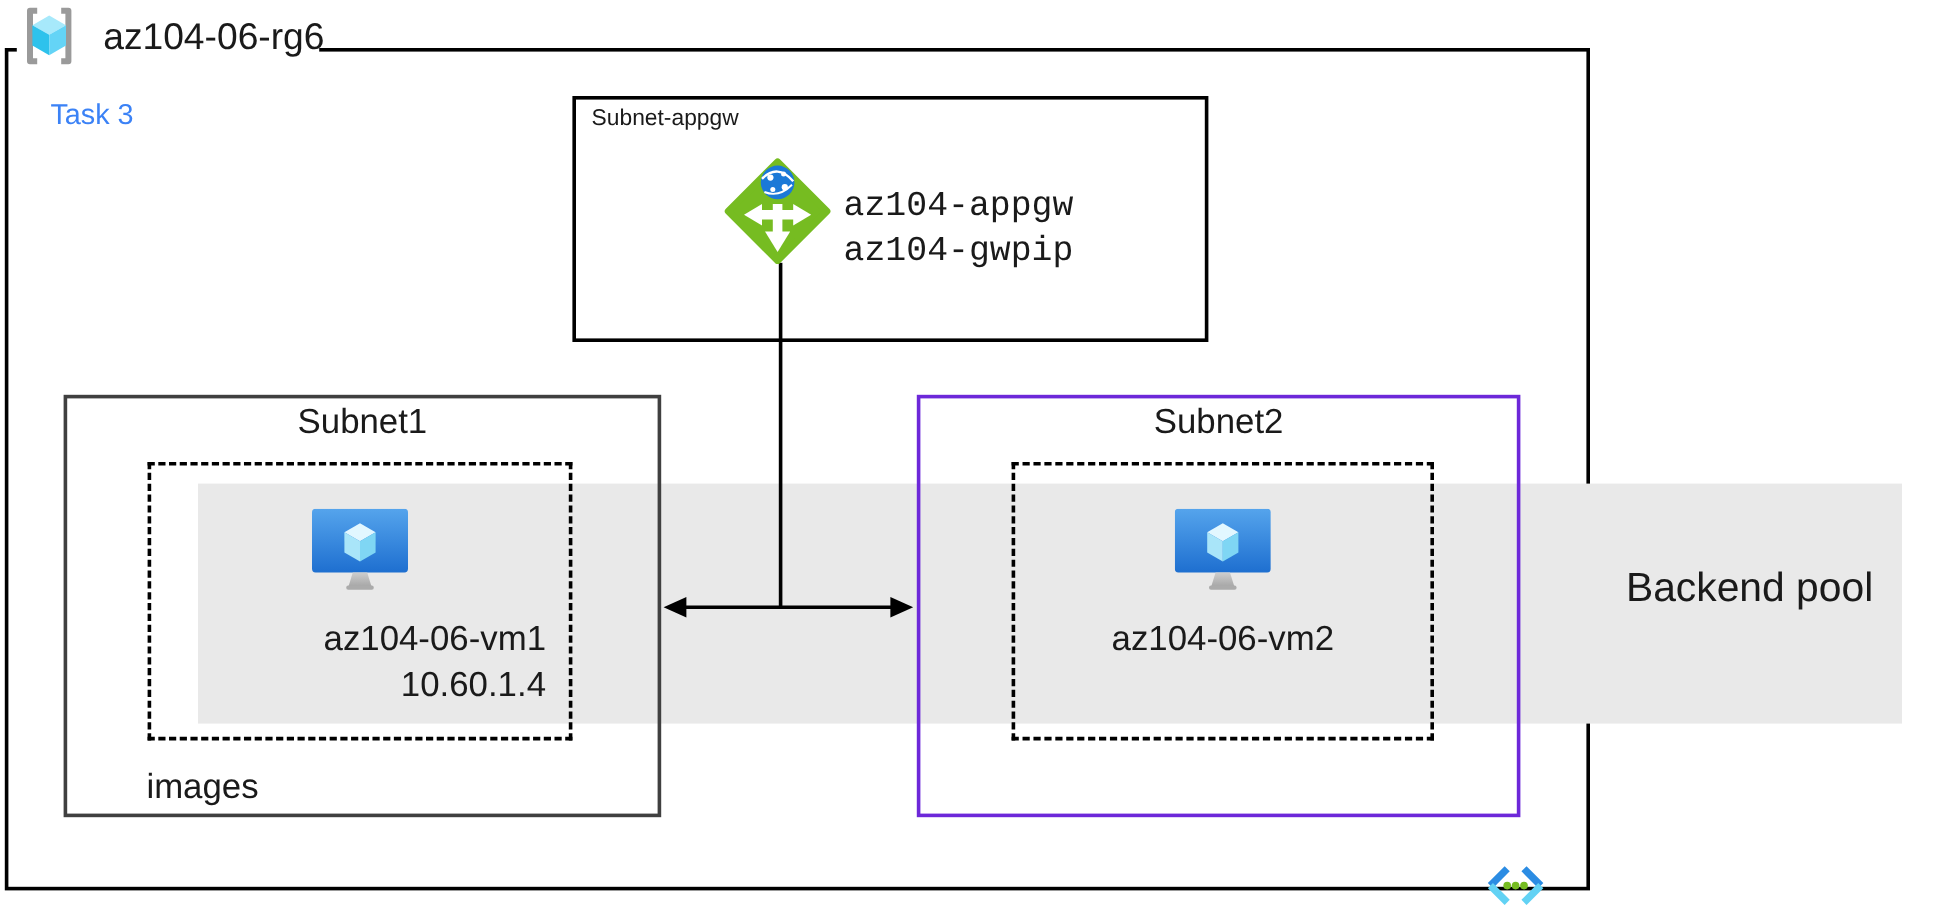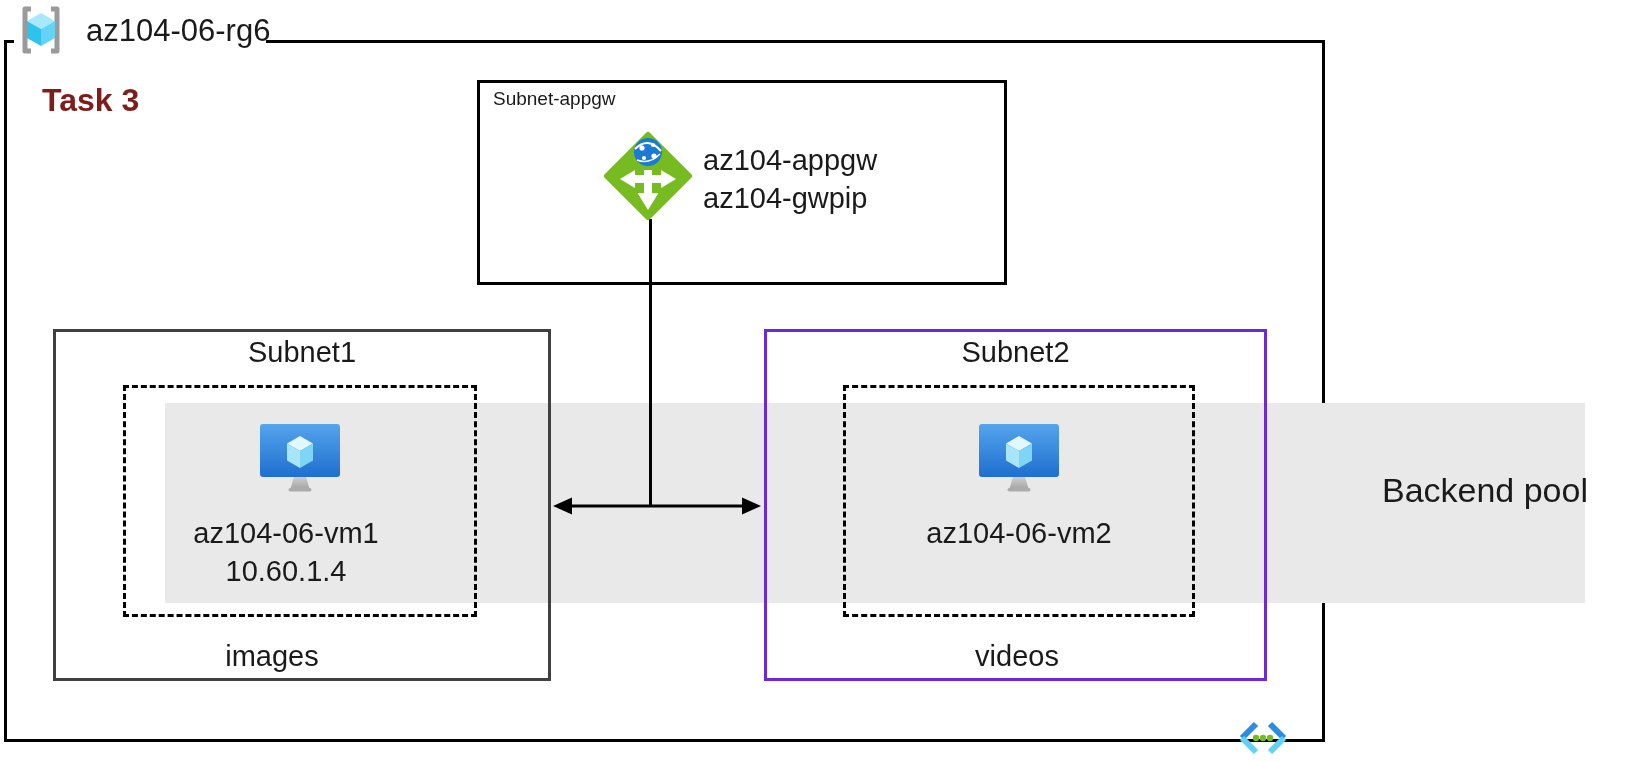--- a/index.html
+++ b/index.html
@@ -6,45 +6,45 @@
   #stage{
     position:relative;width:1625px;height:761px;background:#fff;overflow:hidden;
     font-family:"Liberation Sans",sans-serif;color:#1a1a1a;
   }
   .abs{position:absolute;}
   
   .rg-box{left:4px;top:40px;width:1315px;height:696px;border:3px solid #000;z-index:1;}
   .rg-title-mask{left:14px;top:28px;width:252px;height:27px;background:#fff;z-index:2;}
   .rg-icon{left:14px;top:4px;width:54px;height:52px;z-index:3;}
   .rg-title{left:86px;top:13px;font-size:31px;z-index:3;white-space:nowrap;}
-  .task-label{left:42px;top:82px;font-size:32px;font-weight:bold;color:#7f1d1d;z-index:3;}
+  .task-label{left:42px;top:82px;font-size:24px;font-weight:normal;color:#3b82f6;z-index:3;}
   
   .band{left:165px;top:403px;width:1420px;height:200px;background:#E9E9E9;z-index:1;}
-  .band-label{left:1328px;top:471px;width:260px;text-align:right;font-size:34px;z-index:3;white-space:nowrap;}
+  .band-label{left:1328px;top:471px;width:260px;text-align:center;font-size:34px;z-index:3;white-space:nowrap;}
   
   .appgw-box{left:477px;top:80px;width:524px;height:199px;border:3px solid #000;background:transparent;z-index:2;}
   .appgw-label{left:493px;top:88px;font-size:19px;z-index:3;}
   .appgw-icon{left:602px;top:128px;width:92px;height:92px;z-index:4;}
-  .appgw-text{left:703px;top:141px;font-size:29px;line-height:38px;z-index:3;white-space:nowrap;}
+  .appgw-text{left:703px;top:153px;font-size:29px;line-height:38px;z-index:3;white-space:nowrap;font-family:Liberation Mono, monospace;}
   
   .v-line{left:649px;top:219px;width:3px;height:288px;background:#000;z-index:2;}
   .h-arrow{left:551px;top:493px;width:212px;height:26px;z-index:2;}
   
   .subnet1-box{left:53px;top:329px;width:492px;height:346px;border:3px solid #404040;background:transparent;z-index:2;}
   .subnet2-box{left:764px;top:329px;width:497px;height:346px;border:3px solid #6d28d9;background:transparent;z-index:2;}
   .subnet-label{position:absolute;left:0;top:4px;width:100%;text-align:center;font-size:29px;}
   .dash1{left:123px;top:385px;width:348px;height:226px;border:3px dashed #000;background:transparent;z-index:2;}
   .dash2{left:843px;top:385px;width:346px;height:226px;border:3px dashed #000;background:transparent;z-index:2;}
   .vm-icon{width:80px;height:70px;z-index:4;}
   .vm1-icon{left:260px;top:424px;}
   .vm2-icon{left:979px;top:424px;}
   .vm-text{width:300px;text-align:center;font-size:29px;line-height:38px;z-index:3;white-space:nowrap;}
-  .vm1-text{left:136px;top:514px;}
+  .vm1-text{left:155px;top:514px;text-align:right;}
   .vm2-text{left:869px;top:514px;text-align:center;}
-  .caption{width:300px;text-align:center;font-size:29px;z-index:3;}
+  .caption{width:300px;font-size:29px;z-index:3;}
   .cap1{left:122px;top:640px;}
   .cap2{left:867px;top:640px;}
   .vnet-icon{left:1237px;top:721px;width:52px;height:34px;z-index:4;}
   svg{display:block;}
 </style>
 </head>
 <body>
 
 <div id="stage">
 
@@ -140,21 +140,20 @@
   </div>
   <div class="abs dash2"></div>
   <div class="abs vm-icon vm2-icon">
     <svg viewBox="0 0 80 70" width="80" height="70">
         <use href="#vm-def"></use>
       </svg>
   </div>
   <div class="abs vm-text vm2-text">
     <div>az104-06-vm2</div>
   </div>
-  <div class="abs caption cap2">videos</div>
 
   <div class="abs vnet-icon">
     <svg viewBox="0 0 52 34" width="52" height="34">
       <line x1="19" y1="3" x2="5" y2="17" stroke="#2B8CE3" stroke-width="6"></line>
       <line x1="5" y1="17" x2="19" y2="31" stroke="#62D2F4" stroke-width="6"></line>
       <line x1="33" y1="3" x2="47" y2="17" stroke="#2B8CE3" stroke-width="6"></line>
       <line x1="47" y1="17" x2="33" y2="31" stroke="#62D2F4" stroke-width="6"></line>
       <circle cx="19" cy="17" r="3.2" fill="#76BC21"></circle>
       <circle cx="26" cy="17" r="3.2" fill="#76BC21"></circle>
       <circle cx="33" cy="17" r="3.2" fill="#76BC21"></circle>

